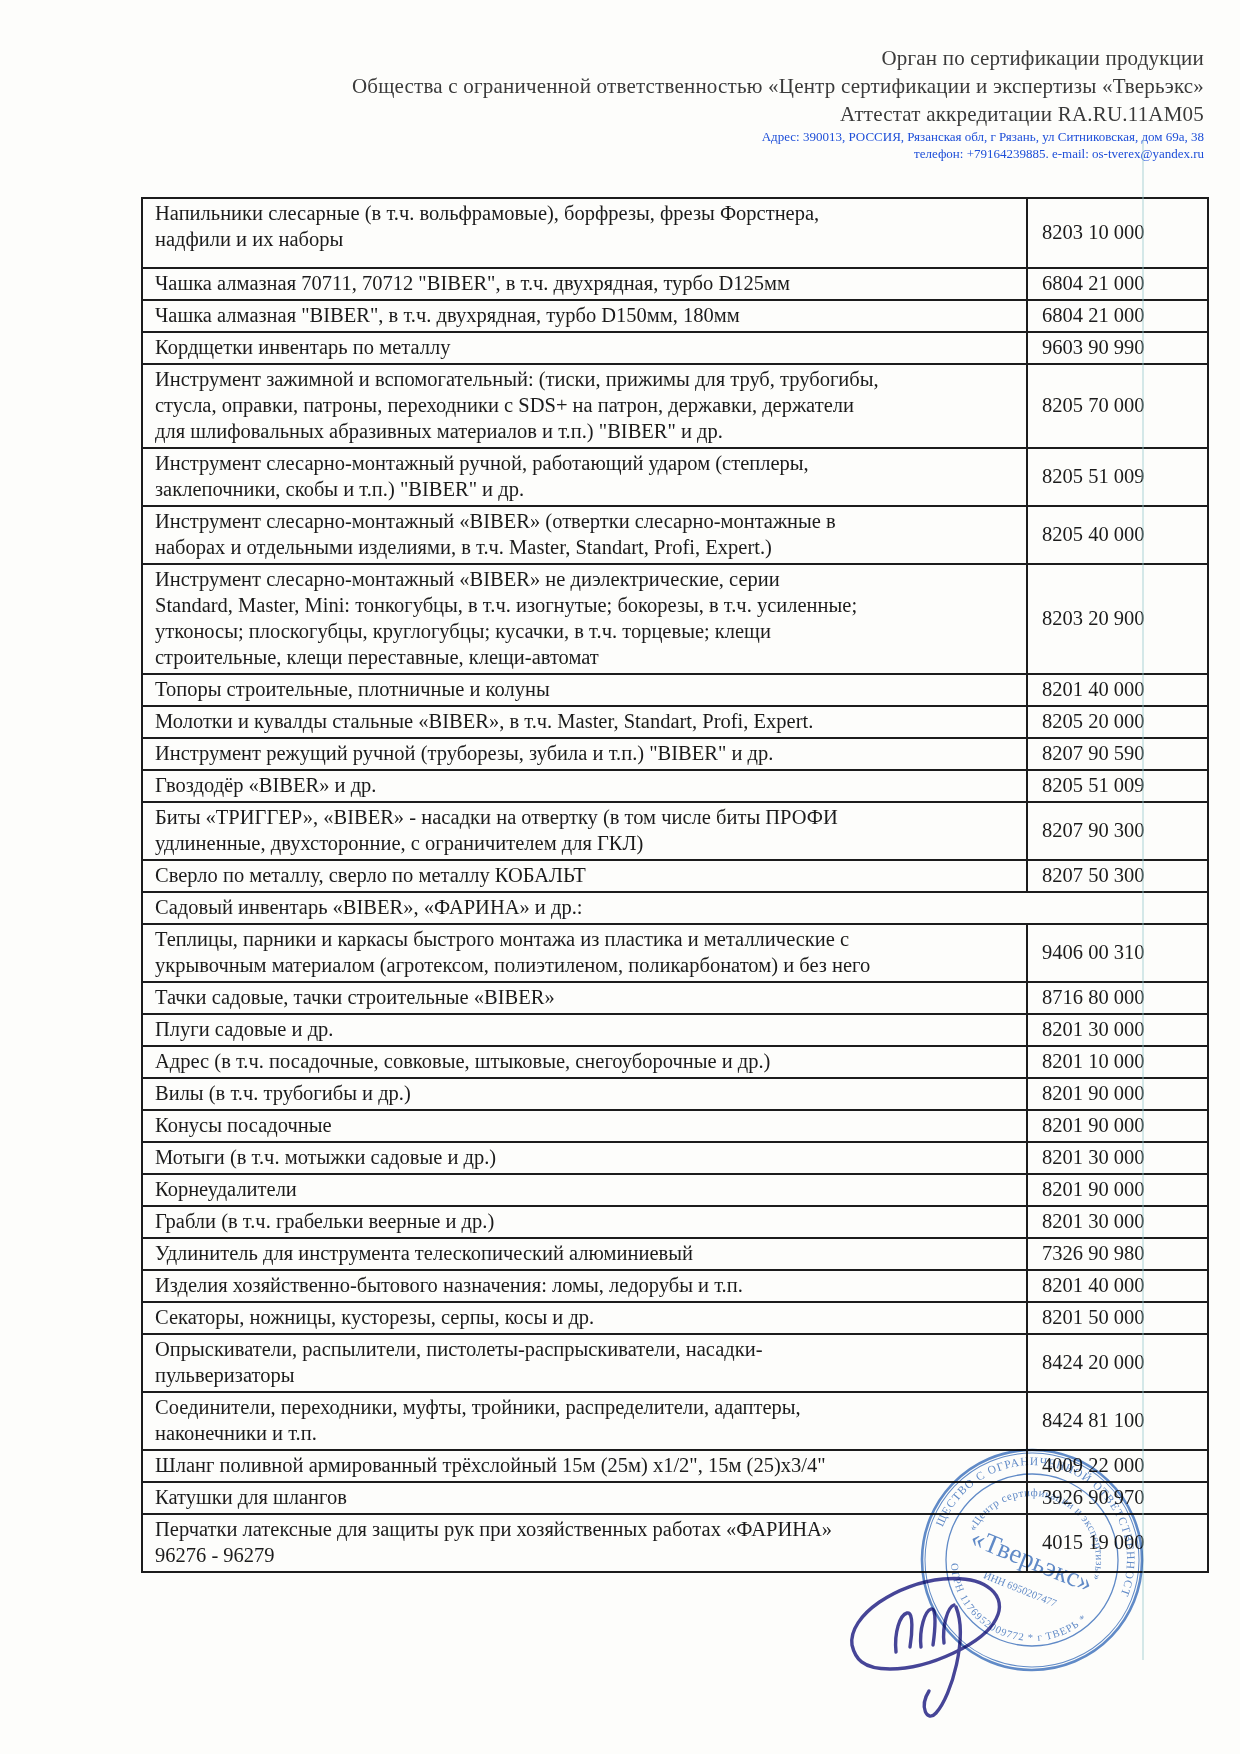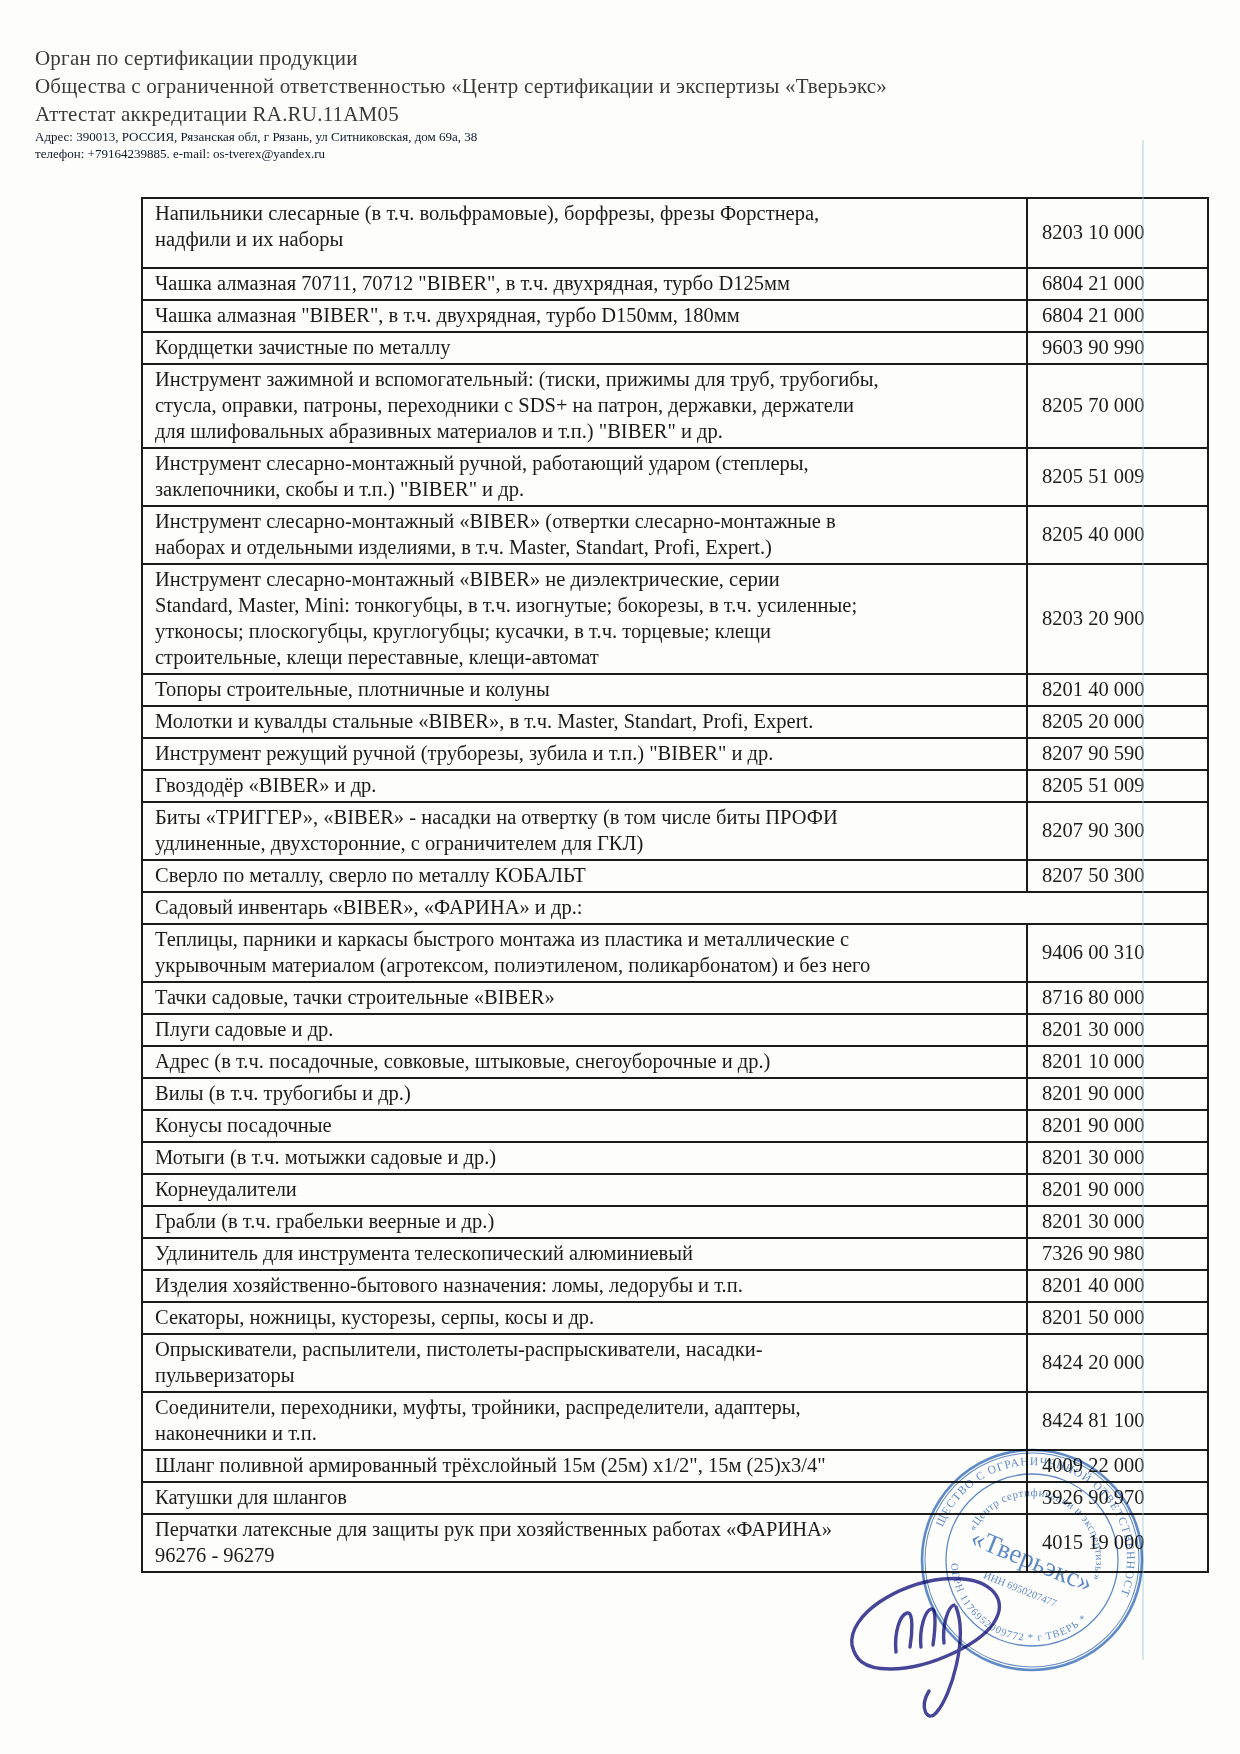--- a/index.html
+++ b/index.html
@@ -1,21 +1,21 @@
 <!DOCTYPE html>
 <html><head>
 <meta charset="utf-8">
 <style>
   html,body{margin:0;padding:0;background:#ffffff;}
   #page{position:relative;width:1240px;height:1754px;background:#fdfdfb;overflow:hidden;
         font-family:"Liberation Serif","DejaVu Serif",serif;color:#222;}
   
-  #doc-header{position:absolute;top:44px;left:35px;width:1180px;text-align:left;color:#3a3a3a;}
+  #doc-header{position:absolute;top:44px;left:24px;width:1180px;text-align:right;color:#3a3a3a;}
   #doc-header .h-main{font-size:21px;line-height:28px;letter-spacing:.2px;}
-  #doc-header .h-small{font-size:13px;line-height:17px;color:#0f172a;}
+  #doc-header .h-small{font-size:13px;line-height:17px;color:#1d4ed8;}
   
   #cert-table{position:absolute;left:141px;top:197px;width:1066px;border-collapse:collapse;
               table-layout:fixed;padding-left:24px;}
   #cert-table td{border:2px solid #1c1c1c;vertical-align:top;font-size:20.5px;line-height:26px;
                  color:#1b1b1b;padding:1px 10px 3px 12px;white-space:pre-line;overflow:hidden;}
   #cert-table col.c-desc{width:885px;}
   #cert-table col.c-code{width:181px;}
   #cert-table td.code{vertical-align:middle;white-space:nowrap;padding-left:14px;}
   #cert-table tr:first-child td.desc{height:64px;}
   
@@ -53,21 +53,21 @@
         </tr>
         <tr>
           <td class="desc">Чашка алмазная 70711, 70712 "BIBER", в т.ч. двухрядная, турбо D125мм</td>
           <td class="code">6804 21 000</td>
         </tr>
         <tr>
           <td class="desc">Чашка алмазная "BIBER", в т.ч. двухрядная, турбо D150мм, 180мм</td>
           <td class="code">6804 21 000</td>
         </tr>
         <tr>
-          <td class="desc">Кордщетки зачистные по металлу</td>
+          <td class="desc">Кордщетки инвентарь по металлу</td>
           <td class="code">9603 90 990</td>
         </tr>
         <tr>
           <td class="desc">Инструмент зажимной и вспомогательный: (тиски, прижимы для труб, трубогибы,
 стусла, оправки, патроны, переходники с SDS+ на патрон, державки, держатели
 для шлифовальных абразивных материалов и т.п.) "BIBER" и др.</td>
           <td class="code">8205 70 000</td>
         </tr>
         <tr>
           <td class="desc">Инструмент слесарно-монтажный ручной, работающий ударом (степлеры,

